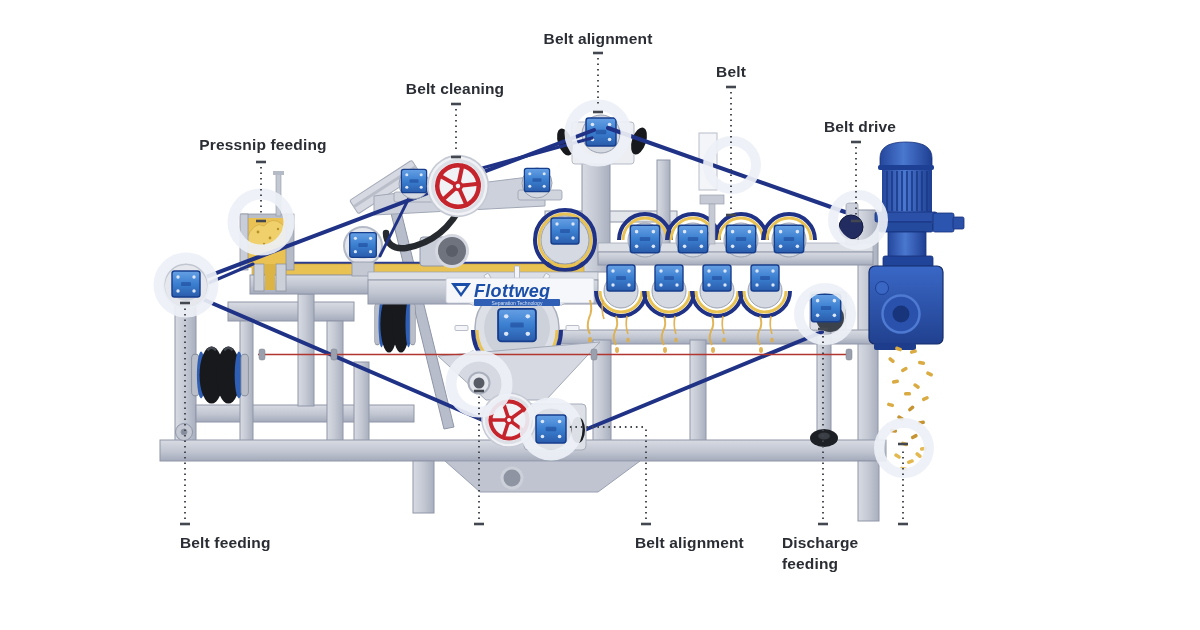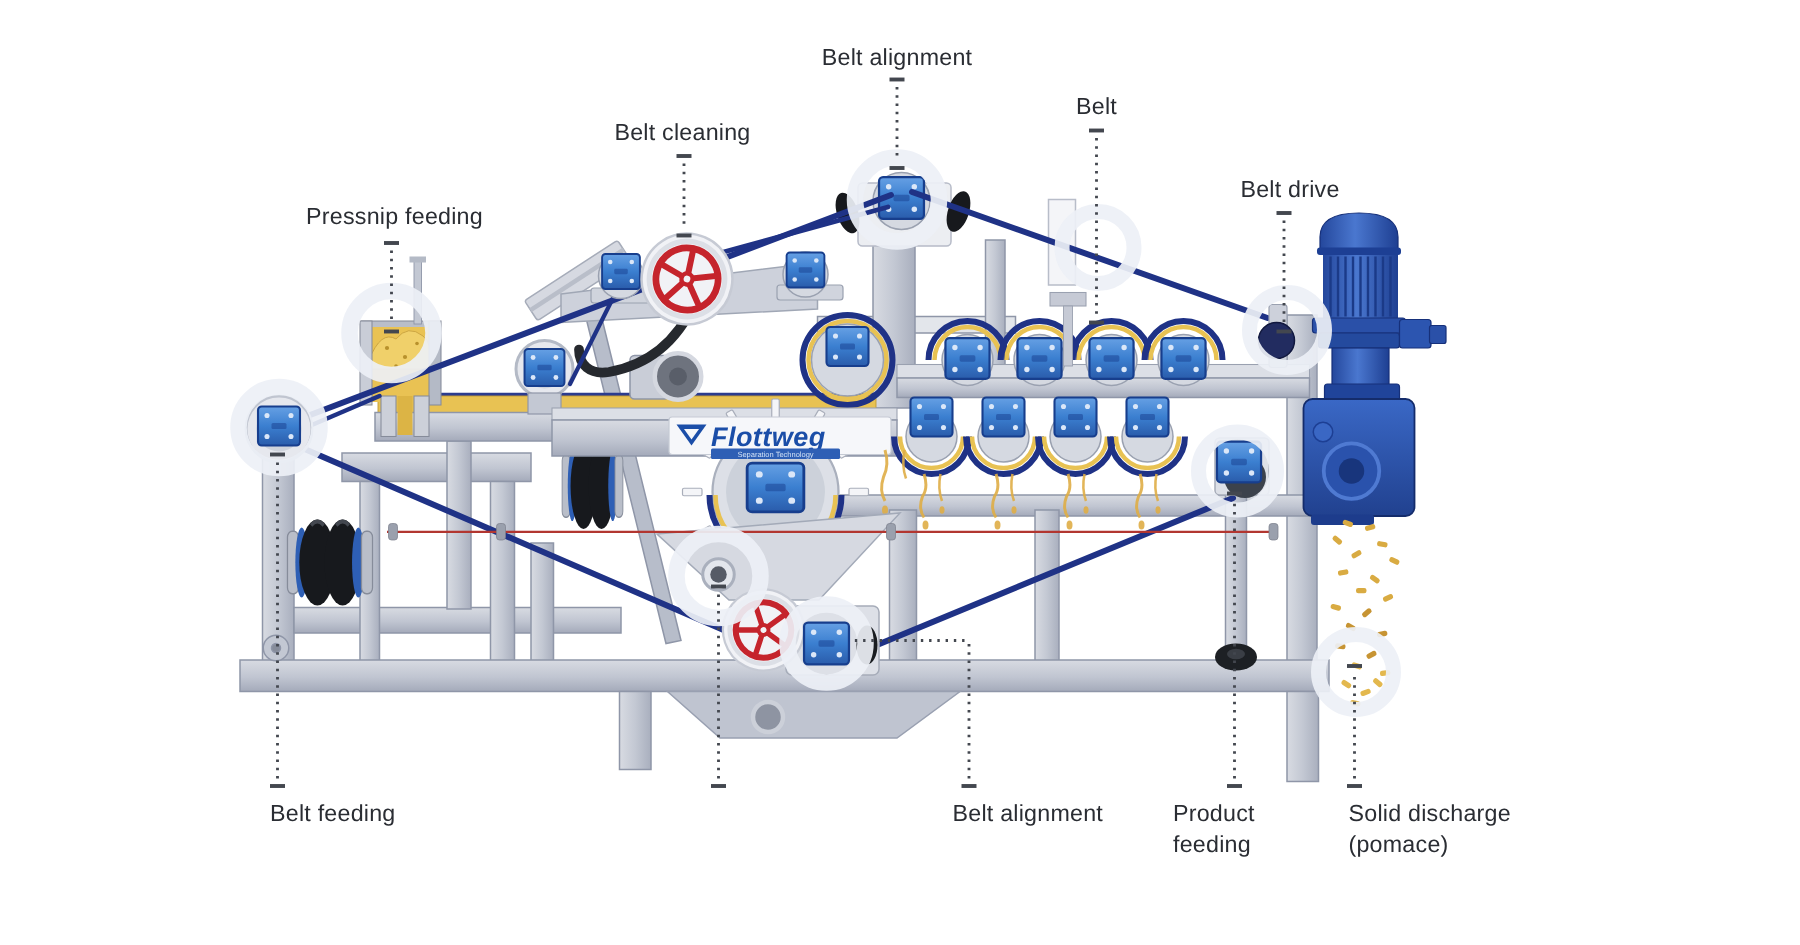--- a/index.html
+++ b/index.html
@@ -2,21 +2,21 @@
 <html><head>
 <meta charset="utf-8">
 <style>
   html,body{margin:0;padding:0;background:#fff;}
   .stage{
     position:relative;width:1200px;height:630px;overflow:hidden;background:#ffffff;
     font-family:"Liberation Sans",sans-serif;
   }
   .stage svg{position:absolute;left:0;top:0;}
   .callout{
-    position:absolute;color:#2a2d33;font-weight:400;font-size:15.5px;
+    position:absolute;color:#2a2d33;font-weight:700;font-size:15.5px;
     letter-spacing:.15px;white-space:nowrap;line-height:21px;
   }
   .co-top{transform:translateX(-50%);text-align:center;}
 </style>
 </head>
 <body>
 
 <div class="stage">
 <svg width="1200" height="630" viewBox="0 0 1200 630">
   <defs>
@@ -508,20 +508,16 @@
   <span>Belt drive</span>
 </div>
 
 <div class="callout" style="left:180px;top:532px">
   <span>Belt feeding</span>
 </div>
 <div class="callout" style="left:635px;top:532px">
   <span>Belt alignment</span>
 </div>
 <div class="callout" style="left:782px;top:532px">
-  <div>Product</div>
+  <div>Discharge</div>
   <div>feeding</div>
 </div>
-<div class="callout" style="left:899px;top:532px">
-  <div>Solid discharge</div>
-  <div>(pomace)</div>
-</div>
 </div>
 
 </body></html>

